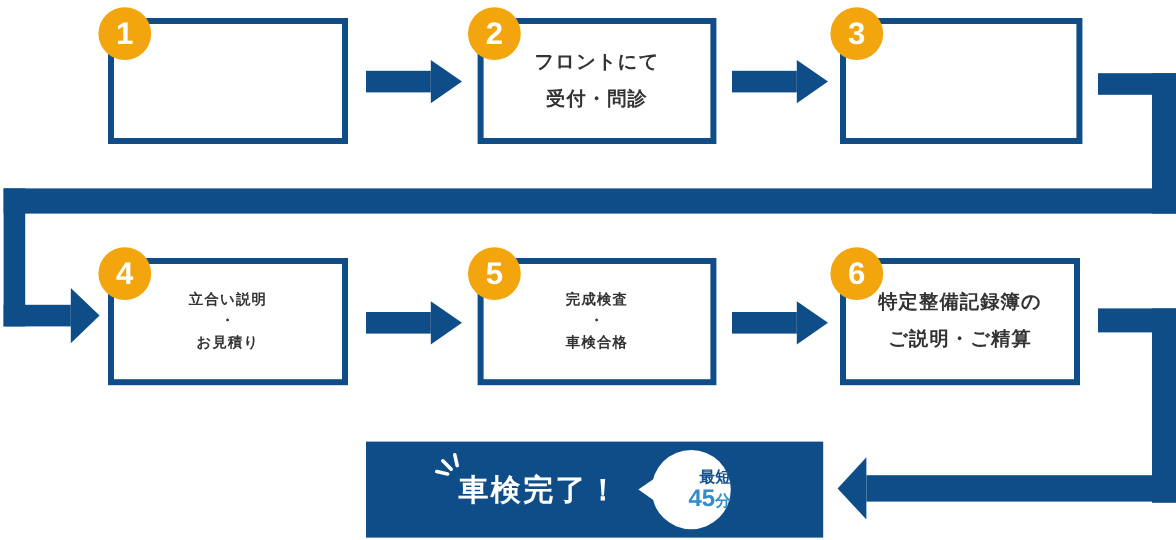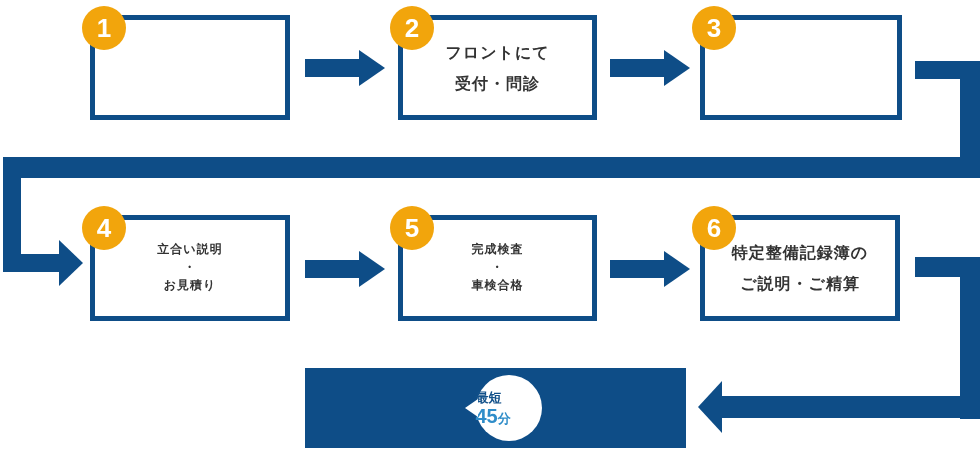--- a/index.html
+++ b/index.html
@@ -36,21 +36,21 @@
   .tri-left-big{border-top:26px solid transparent;border-bottom:26px solid transparent;
     border-right:24px solid var(--navy);}
 
   
   .final-box{position:absolute;left:305px;top:368px;width:381px;height:80px;
     background:var(--navy);display:flex;align-items:center;justify-content:center;}
   .complete-wrap{position:relative;}
   .sparkle{position:absolute;left:-22px;top:-16px;}
   .complete-label{color:#fff;font-weight:bold;font-size:25px;letter-spacing:2px;}
   .badge{position:relative;width:66px;height:66px;margin-left:26px;border-radius:50%;
-    background:#fff;display:flex;flex-direction:column;align-items:flex-start;justify-content:center;}
+    background:#fff;display:flex;flex-direction:column;align-items:flex-end;justify-content:center;}
   .badge-tail{position:absolute;left:-11px;top:50%;transform:translateY(-50%);width:0;height:0;
     border-top:9px solid transparent;border-bottom:9px solid transparent;border-right:13px solid #fff;}
   .badge-top{color:var(--badge_label_navy);font-size:13px;font-weight:bold;line-height:1.2;}
   .badge-num-row{display:flex;align-items:baseline;line-height:1;}
   .badge-num{color:var(--badge_number_blue);font-size:20px;font-weight:bold;}
   .badge-unit{color:var(--badge_number_blue);font-size:13px;font-weight:bold;}
 </style>
 </head>
 <body>
 
@@ -116,20 +116,28 @@
   </div>
 
   <div>
     <div class="rect" style="left:915px;top:257px;width:65px;height:20px"></div>
     <div class="rect" style="left:960px;top:257px;width:20px;height:162px"></div>
     <div class="rect" style="left:722px;top:396px;width:258px;height:22px"></div>
     <div class="tri tri-left-big" style="left:698px;top:381px"></div>
   </div>
 
   <div class="final-box">
+    <div class="complete-wrap">
+      <svg class="sparkle" width="26" height="22" viewBox="0 0 26 22">
+        <line x1="16" y1="15" x2="9" y2="8" stroke="#fff" stroke-width="3" stroke-linecap="round"></line>
+        <line x1="13" y1="19" x2="4" y2="17" stroke="#fff" stroke-width="3" stroke-linecap="round"></line>
+        <line x1="21" y1="12" x2="19" y2="3" stroke="#fff" stroke-width="3" stroke-linecap="round"></line>
+      </svg>
+      <span class="complete-label">車検完了！</span>
+    </div>
     <div class="badge">
       <span class="badge-tail"></span>
       <span class="badge-top">最短</span>
       <span class="badge-num-row">
         <span class="badge-num">45</span>
           <span class="badge-unit">分</span>
       </span>
     </div>
   </div>
 

